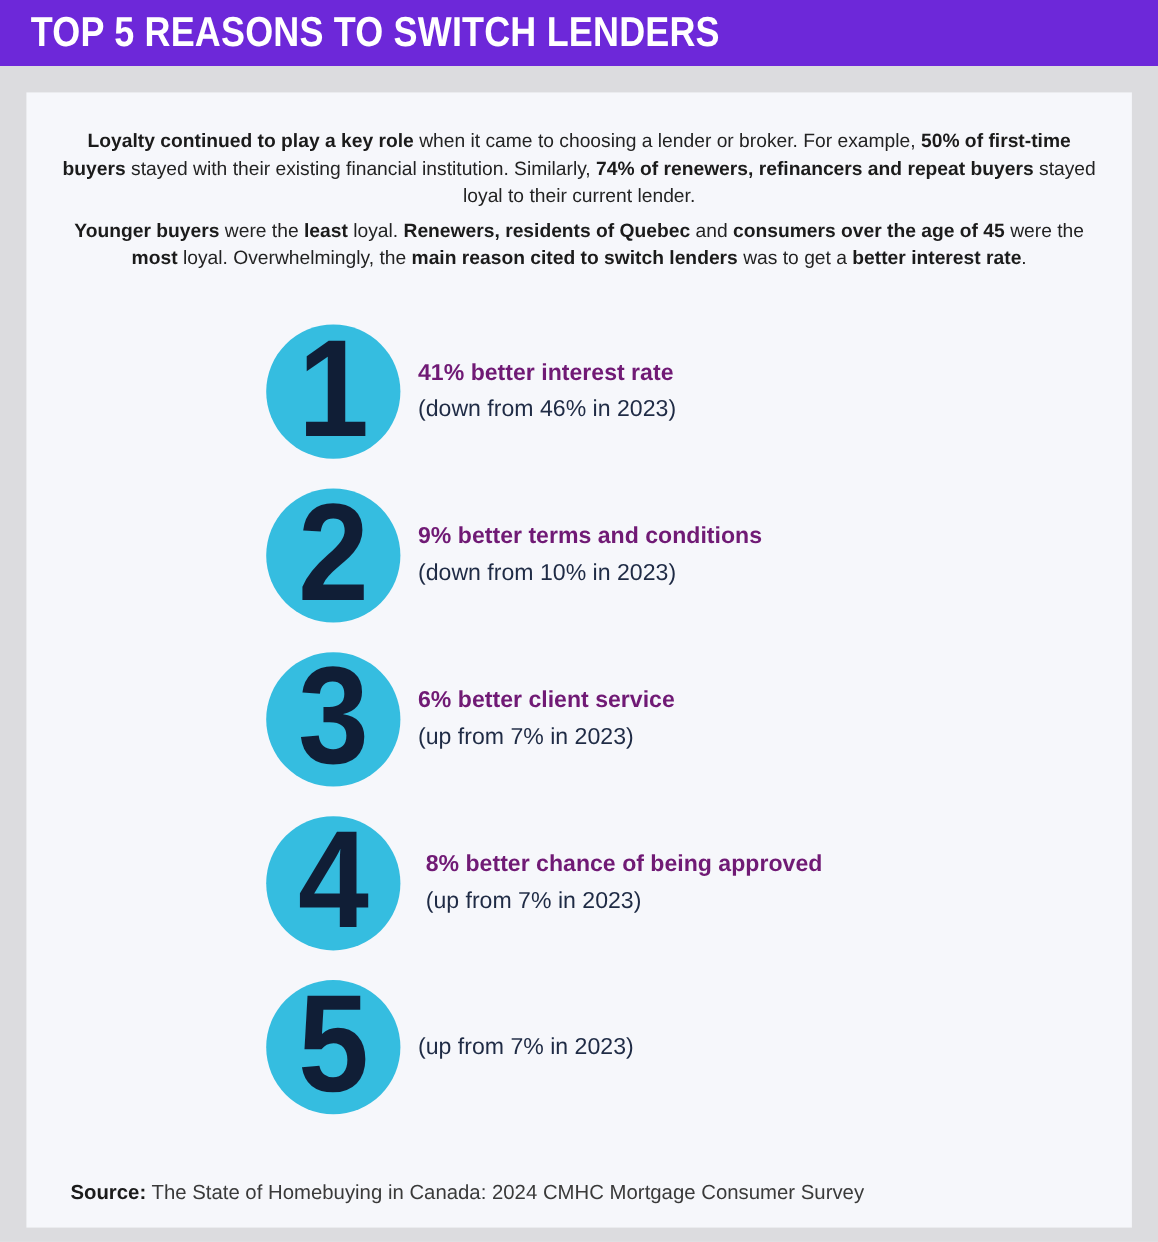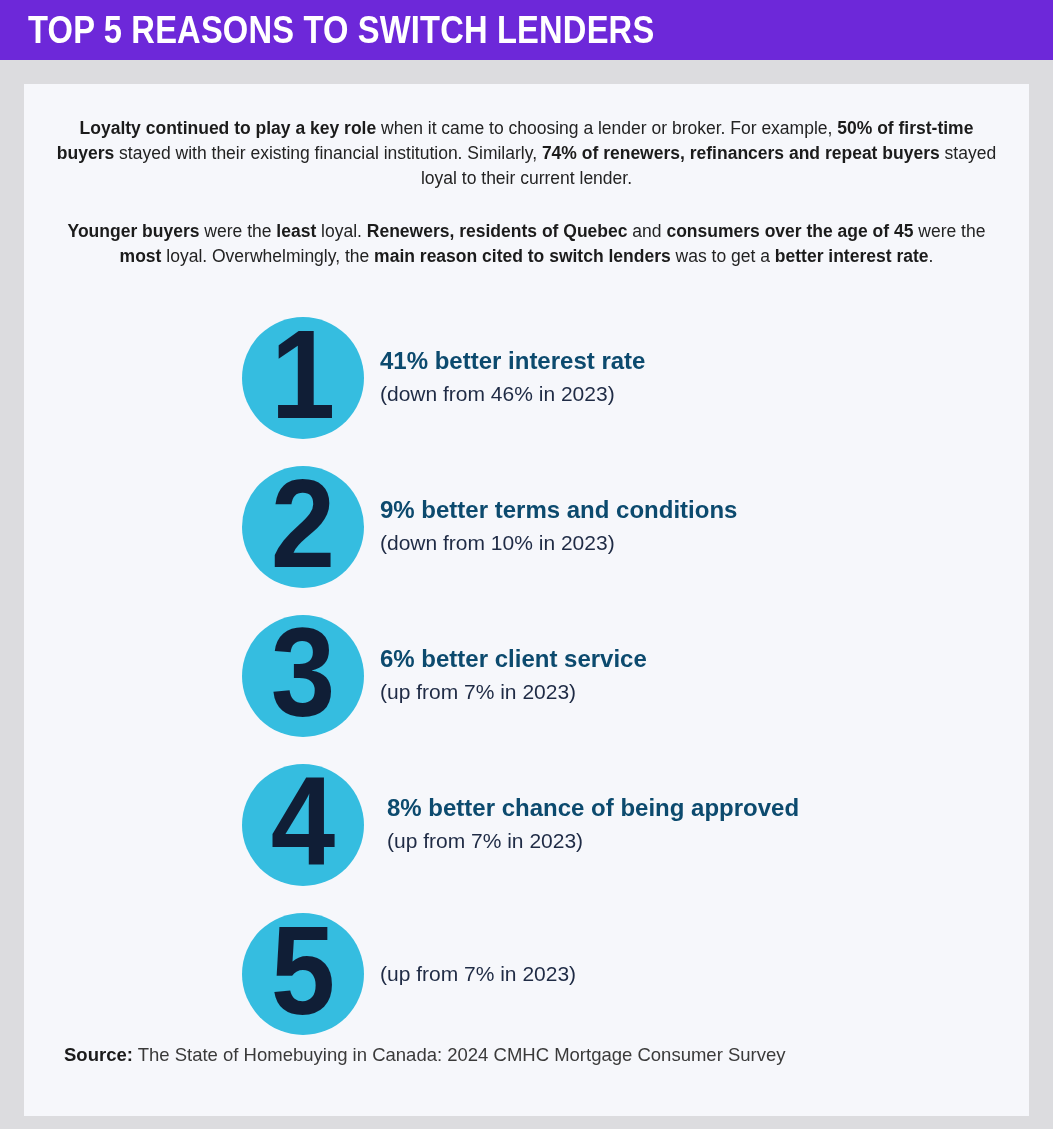--- a/index.html
+++ b/index.html
@@ -52,21 +52,21 @@
   
   .intro {
     color: #232323;
     font-size: 17.5px;
     line-height: 25px;
     text-align: center;
     margin: 0 auto;
     max-width: 960px;
   }
   .intro.p1 { margin-top: 6px; }
-  .intro.p2 { margin-top: 28px; }
+  .intro.p2 { margin-top: 6px; }
   .intro b { font-weight: bold; color: #1b1b1b; }
 
   
   .reasons {
     margin-top: 34px;
   }
   .reason-row {
     display: flex;
     align-items: center;
     height: 149px;
@@ -91,40 +91,40 @@
     line-height: 122px;
     transform: scaleX(0.92);
     position: relative;
     top: -3px;
     user-select: none;
   }
   .reason-text {
     margin-left: 16px;
   }
   .reason-text .headline {
-    color: #0c4a6e;
-    font-weight: bold;
-    font-size: 24px;
+    color: #701a75;
+    font-weight: bold;
+    font-size: 21px;
     line-height: 33px;
     white-space: nowrap;
   }
   .reason-text .sub {
     color: #1f2b45;
     font-weight: normal;
     font-size: 21px;
     line-height: 34px;
     white-space: nowrap;
   }
   .reason-row.indented .reason-text { margin-left: 23px; }
 
   
   .source {
     position: absolute;
     left: 40px;
-    bottom: 50px;
+    bottom: 21px;
     font-size: 18.5px;
     color: #3a3a3a;
     white-space: nowrap;
   }
   .source b {
     color: #1b1b1b;
     font-weight: bold;
   }
 </style>
 </head>

